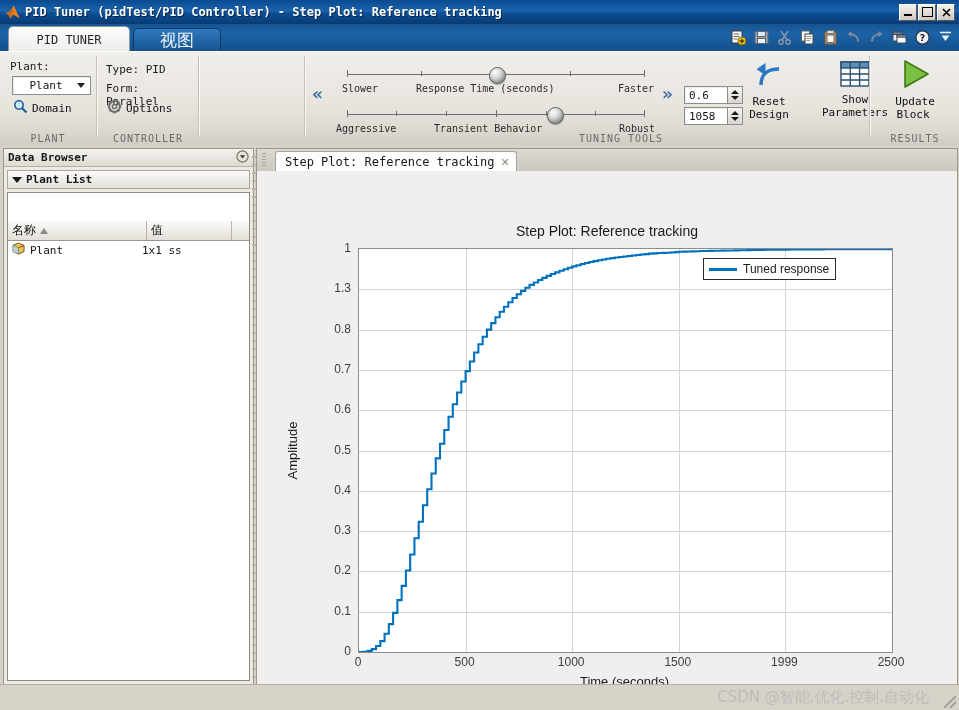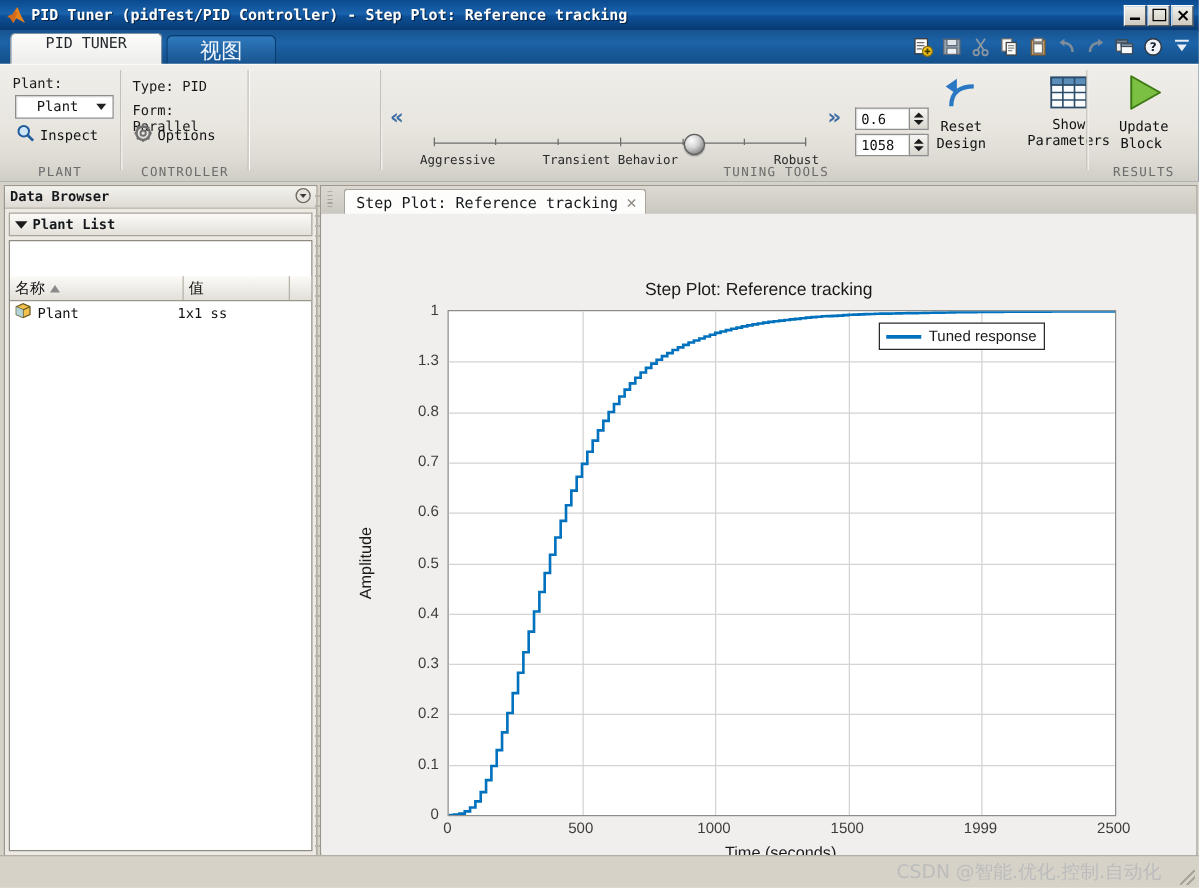--- a/index.html
+++ b/index.html
@@ -41,21 +41,21 @@
 
   
   .ribbon{
     position:absolute;left:0;top:24px;width:959px;height:121px;
     background:linear-gradient(to bottom,#17538f 0%,#1c63a8 8%,#14528e 20%,#0e3f71 100%);
     overflow:hidden;
   }
   .tabstrip{position:absolute;left:0;top:0;height:27px;width:959px;}
   .rtab{
     position:absolute;top:2px;height:25px;
-    display:flex;align-items:flex-start;justify-content:center;
+    display:flex;align-items:center;justify-content:center;
     font-size:12px;border-radius:5px 5px 0 0;
     border:1px solid #0a3a6b;border-bottom:none;
   }
   .rtab.active{
     left:8px;width:120px;
     background:linear-gradient(to bottom,#fcfcfa,#ececea);
     color:#23272b;
     border-color:#8f9aa5;
   }
   .rtab.inactive{
@@ -335,21 +335,21 @@
           <span class="cv" style="text-align:center;">Plant</span>
           <span class="caret"></span>
         </div>
         <div class="btnflat" style="position:absolute;left:13px;top:47px;">
           <span>
             <svg width="15" height="15" viewBox="0 0 15 15">
               <circle cx="6" cy="6" r="4.2" fill="#cfe6f7" stroke="#1f5c9e" stroke-width="1.6"></circle>
               <path d="M9.2 9.2 L13.5 13.5" stroke="#1f5c9e" stroke-width="2.2"></path>
             </svg>
           </span>
-          <span class="t">Inspect</span>
+          <span class="t">Domain</span>
         </div>
         <div class="grp-label">PLANT</div>
       </div>
       <div class="grp-sep" style="left:96px;"></div>
 
       <div class="grp" style="left:98px;width:100px;">
         <div class="lbl" style="position:absolute;left:8px;top:11px;">
           <span>Type:</span>
           <span>PID</span>
         </div>
@@ -371,20 +371,32 @@
       </div>
       <div class="grp-sep" style="left:198px;"></div>
 
       <div class="grp-sep" style="left:304px;"></div>
 
       <div class="grp" style="left:306px;width:440px;">
 
         <span class="chev" style="position:absolute;left:6px;top:34px;">«</span>
         <span class="chev" style="position:absolute;left:356px;top:34px;">»</span>
 
+        <div class="slwrap" style="position:absolute;left:30px;top:14px;width:320px;height:28px;">
+          <div class="sltrack" style="left:11px;top:8px;width:298px;"></div>
+          <div class="sltick" style="left:11px;top:4px;"></div>
+          <div class="sltick" style="left:85px;top:5px;height:5px;"></div>
+          <div class="sltick" style="left:160px;top:4px;"></div>
+          <div class="sltick" style="left:234px;top:5px;height:5px;"></div>
+          <div class="sltick" style="left:308px;top:4px;"></div>
+          <div class="slthumb" style="left:153px;top:1px;"></div>
+          <div class="slcap" style="left:6px;top:17px;">Slower</div>
+          <div class="slcap" style="left:80px;top:17px;">Response Time (seconds)</div>
+          <div class="slcap" style="left:282px;top:17px;">Faster</div>
+        </div>
 
         <div class="slwrap" style="position:absolute;left:30px;top:54px;width:320px;height:28px;">
           <div class="sltrack" style="left:11px;top:8px;width:298px;"></div>
           <div class="sltick" style="left:11px;top:4px;"></div>
           <div class="sltick" style="left:60px;top:5px;height:5px;"></div>
           <div class="sltick" style="left:110px;top:5px;height:5px;"></div>
           <div class="sltick" style="left:160px;top:4px;"></div>
           <div class="sltick" style="left:210px;top:5px;height:5px;"></div>
           <div class="sltick" style="left:259px;top:5px;height:5px;"></div>
           <div class="sltick" style="left:308px;top:4px;"></div>

